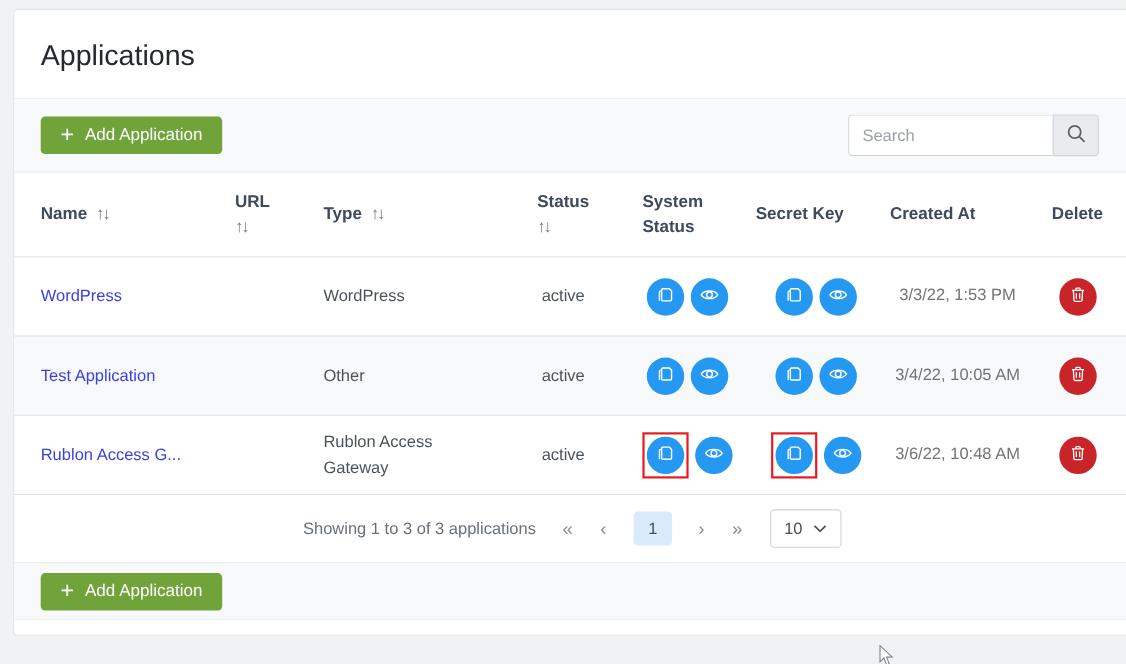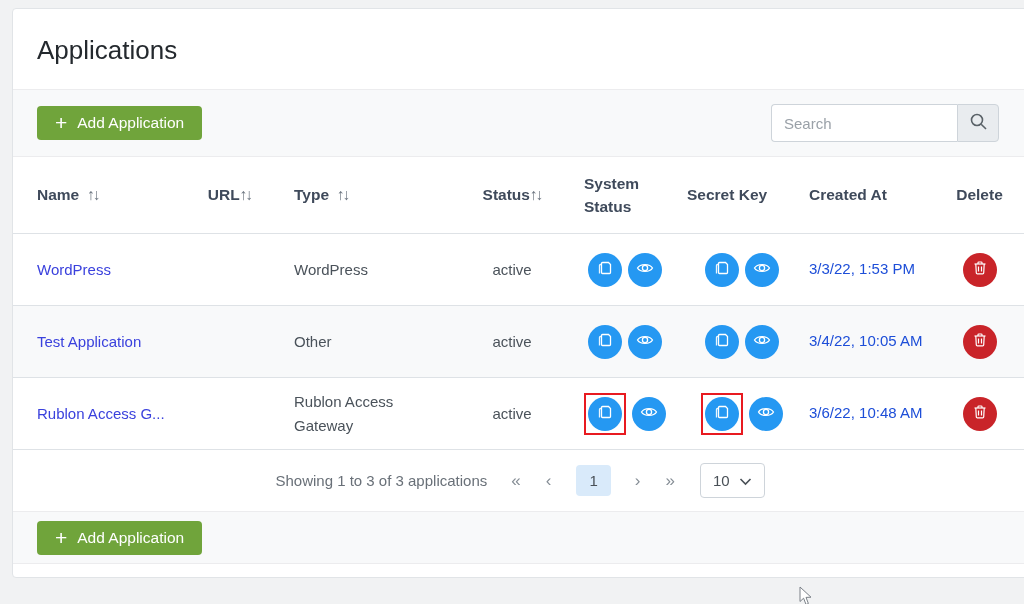--- a/index.html
+++ b/index.html
@@ -47,34 +47,34 @@
   
   .trow {
     display:grid;
     grid-template-columns:140px 105px 180px 100px 125px 110px 135px 1fr;
     align-items:center; padding-left:24px;
   }
   .thead { min-height:76px; }
   .th { font-weight:700; color:#3f4a5b; font-size:15.5px; }
   .sort { color:#6e7782; font-weight:400; margin-left:8px; letter-spacing:-2px; }
   .th.center { text-align:center; }
-  .th .stack { display:inline-flex; flex-direction:row; align-items:center; line-height:1.5; }
+  .th .stack { display:inline-flex; flex-direction:column; align-items:flex-start; line-height:1.5; }
   .th .stack .sort { margin-left:0; }
   .th.type-h { padding-left:12px; }
   .th .wrapblock { display:inline-block; width:64px; text-align:left; line-height:1.5; }
   .th.systok { padding-left:22px; }
   .th.created-h { padding-left:12px; }
   .body-row { min-height:72px; border-top:1px solid #dee2e6; padding-top:10px; padding-bottom:10px; }
   .body-row.stripe { background:#f8f9fa; }
   .c-name a { color:#3a41dd; text-decoration:none; cursor:pointer; }
   .c-url { text-align:center; }
   .c-type { padding:0 45px 0 12px; line-height:1.55; }
   .c-status { text-align:center; }
   .c-actions { display:flex; justify-content:center; align-items:center; gap:6px; }
-  .c-created { padding-left:12px; line-height:1.5; color:#1d4ed8; }
+  .c-created { padding-left:12px; line-height:1.5; color:#737373;text-align:center; }
   .c-delete { display:flex; justify-content:center; }
   .icon-btn {
     width:34px; height:34px; border-radius:50%; border:none; cursor:pointer;
     display:flex; align-items:center; justify-content:center; flex:0 0 auto;
   }
   .icon-btn.blue { background:#2598f2; }
   .icon-btn.red { background:#c92429; }
   .hl-box { border:2px solid #e81a20; padding:2px; display:inline-flex; }
   
   .pag {

